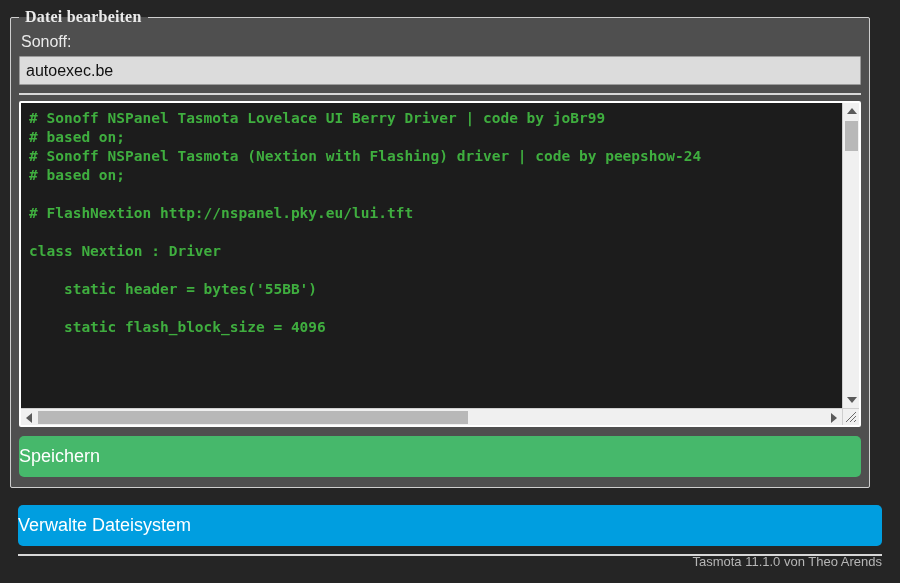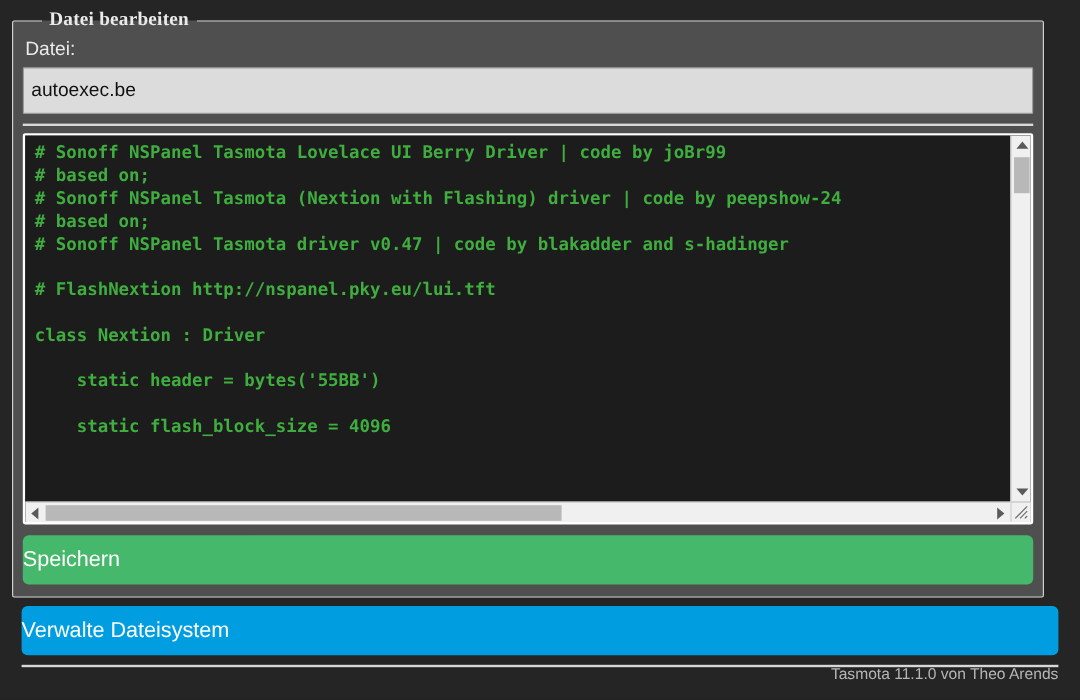--- a/index.html
+++ b/index.html
@@ -31,38 +31,38 @@
     border-radius: 2px;
     padding: 4px 8px 10px 8px;
     margin: 0;
   }
 
   .panel-legend {
     color: #eaeaea;
     font-weight: bold;
     font-size: 16px;
     padding: 0 6px;
-    margin-left: 16px;
+    margin-left: 0;
     font-family: "Liberation Serif", "DejaVu Serif", serif;
     letter-spacing: 0.2px;
   }
 
   .field-label {
     display: block;
     color: #eaeaea;
     font-size: 16px;
     line-height: 20px;
     margin: 2px 0 4px 2px;
   }
 
   .file-input {
     display: block;
     box-sizing: border-box;
     width: 100%;
-    height: 39px;
+    height: 29px;
     background: #dcdcdc;
     color: #111111;
     border: 1px solid #9a9a9a;
     border-radius: 1px;
     font-family: "Liberation Sans", sans-serif;
     font-size: 16px;
     padding: 2px 6px;
     outline: none;
   }
 
@@ -263,33 +263,32 @@
   }
 </style>
 </head>
 <body>
 
 <div id="page">
 
   <fieldset class="panel">
     <legend class="panel-legend">Datei bearbeiten</legend>
 
-    <label class="field-label">Datei:</label>
+    <label class="field-label">Sonoff:</label>
 
     <input class="file-input" type="text" value="autoexec.be" style="">
 
     <hr class="divider">
 
     <div class="editor-wrap">
       <div class="code-area">
           <div class="code-line"># Sonoff NSPanel Tasmota Lovelace UI Berry Driver | code by joBr99</div>
           <div class="code-line"># based on;</div>
           <div class="code-line"># Sonoff NSPanel Tasmota (Nextion with Flashing) driver | code by peepshow-24</div>
           <div class="code-line"># based on;</div>
-          <div class="code-line"># Sonoff NSPanel Tasmota driver v0.47 | code by blakadder and s-hadinger</div>
           <div class="code-line"></div>
           <div class="code-line"># FlashNextion http://nspanel.pky.eu/lui.tft</div>
           <div class="code-line"></div>
           <div class="code-line">class Nextion : Driver</div>
           <div class="code-line"></div>
           <div class="code-line">    static header = bytes('55BB')</div>
           <div class="code-line"></div>
           <div class="code-line">    static flash_block_size = 4096</div>
         </div>
 

